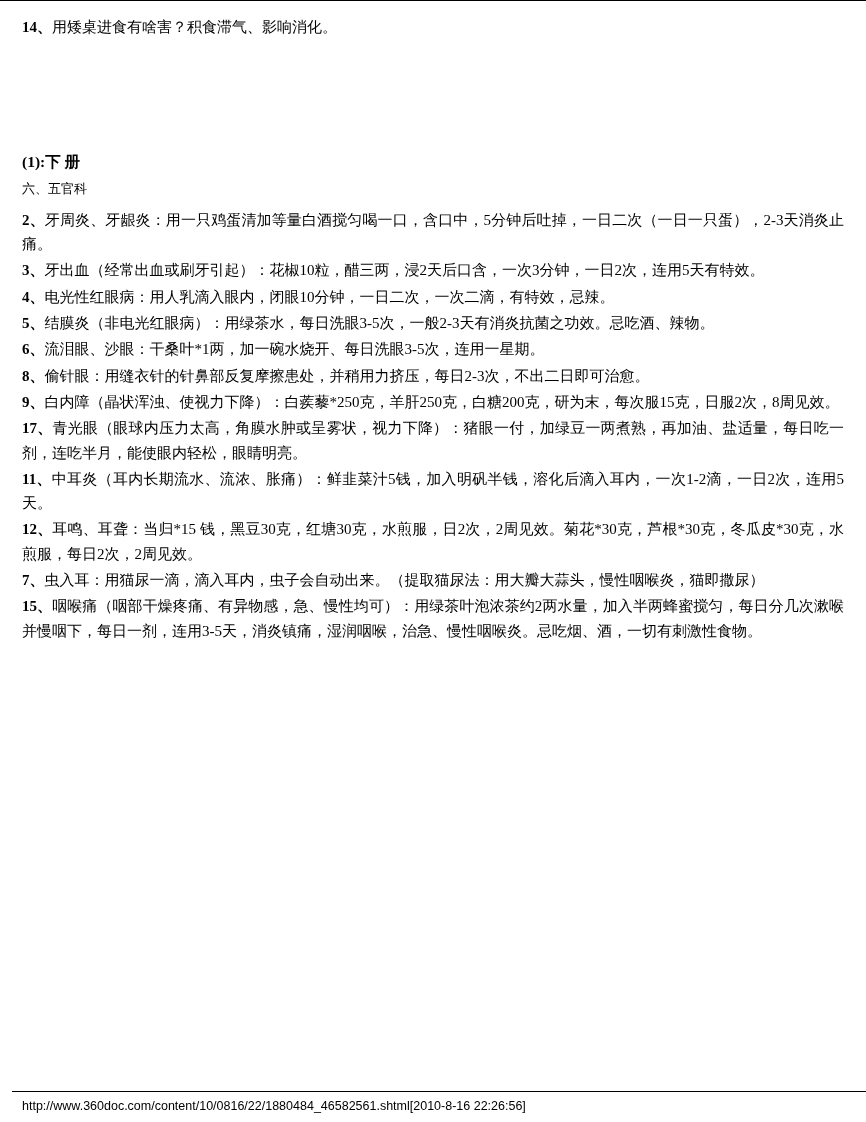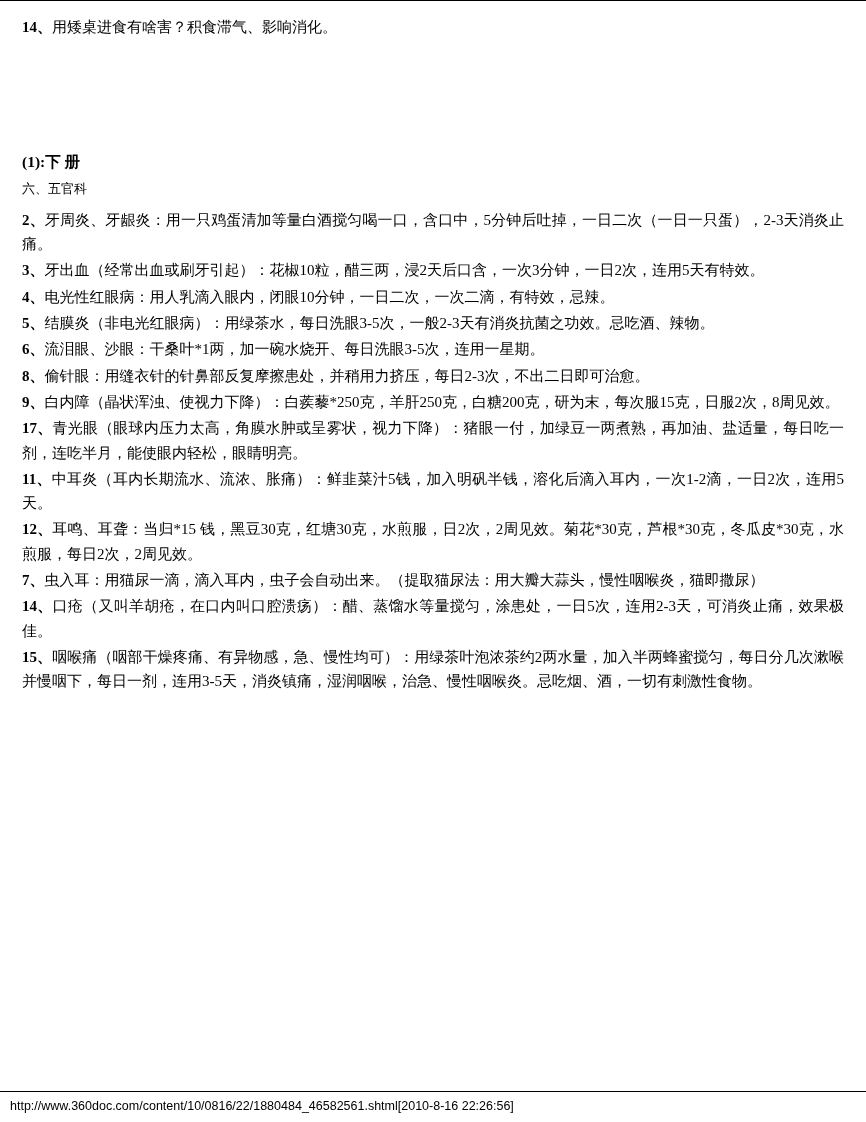--- a/index.html
+++ b/index.html
@@ -59,21 +59,21 @@
     font-weight: bold;
     line-height: 1.6;
   }
   .sec-sub {
     margin: 0 0 8px 0;
     font-size: 13px;
     line-height: 1.6;
   }
   .footer {
     position: absolute;
-    left: 0;
+    left: 12px;
     right: 0;
     bottom: 0;
     margin-top: 16px;
   }
   .footer-rule {
     border-top: 1px solid #000;
   }
   .footer-text {
     padding: 6px 10px 8px 10px;
     font-size: 12.5px;
@@ -130,23 +130,20 @@
     <p class="item">
       <span class="num">11、</span><span>中耳炎（耳内长期流水、流浓、胀痛）：鲜韭菜汁5钱，加入明矾半钱，溶化后滴入耳内，一次1-2滴，一日2次，连用5天。</span>
     </p>
     <p class="item">
       <span class="num">12、</span><span>耳鸣、耳聋：当归*15 钱，黑豆30克，红塘30克，水煎服，日2次，2周见效。菊花*30克，芦根*30克，冬瓜皮*30克，水煎服，每日2次，2周见效。</span>
     </p>
     <p class="item">
       <span class="num">7、</span><span>虫入耳：用猫尿一滴，滴入耳内，虫子会自动出来。（提取猫尿法：用大瓣大蒜头，慢性咽喉炎，猫即撒尿）</span>
     </p>
     <p class="item">
-      <span class="num">14、</span><span>口疮（又叫羊胡疮，在口内叫口腔溃疡）：醋、蒸馏水等量搅匀，涂患处，一日5次，连用2-3天，可消炎止痛，效果极佳。</span>
-    </p>
-    <p class="item">
       <span class="num">15、</span><span>咽喉痛（咽部干燥疼痛、有异物感，急、慢性均可）：用绿茶叶泡浓茶约2两水量，加入半两蜂蜜搅匀，每日分几次漱喉并慢咽下，每日一剂，连用3-5天，消炎镇痛，湿润咽喉，治急、慢性咽喉炎。忌吃烟、酒，一切有刺激性食物。</span>
     </p>
 
   </div>
 
   <div class="footer">
     <div class="footer-rule"></div>
     <div class="footer-text">http://www.360doc.com/content/10/0816/22/1880484_46582561.shtml[2010-8-16 22:26:56]</div>
   </div>
 

